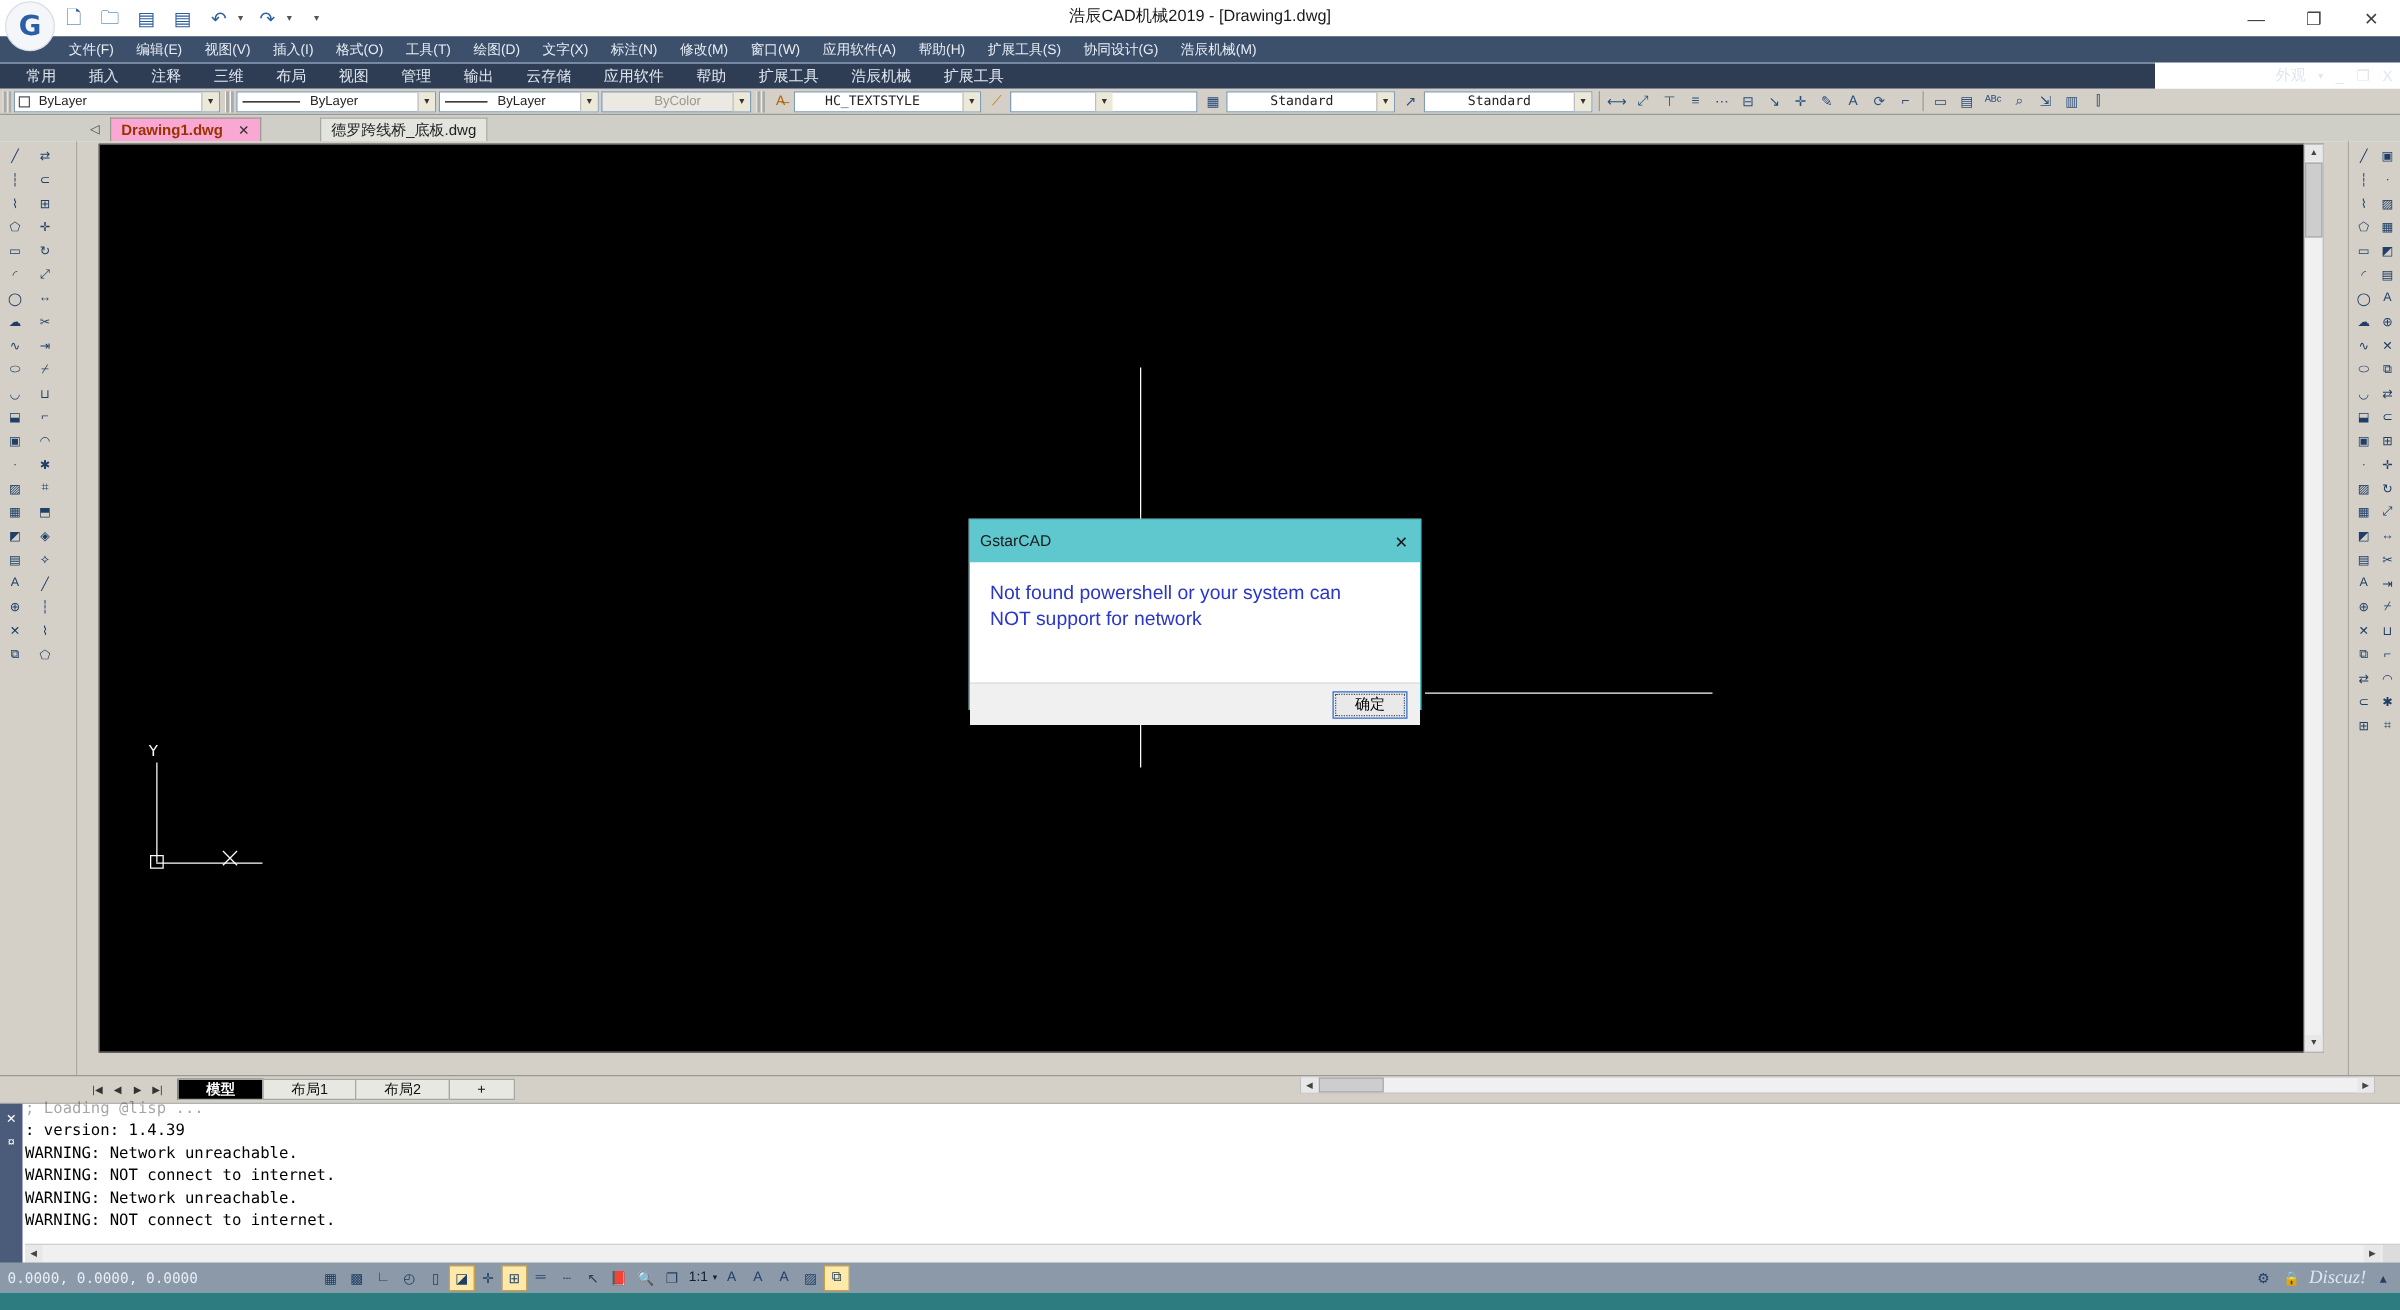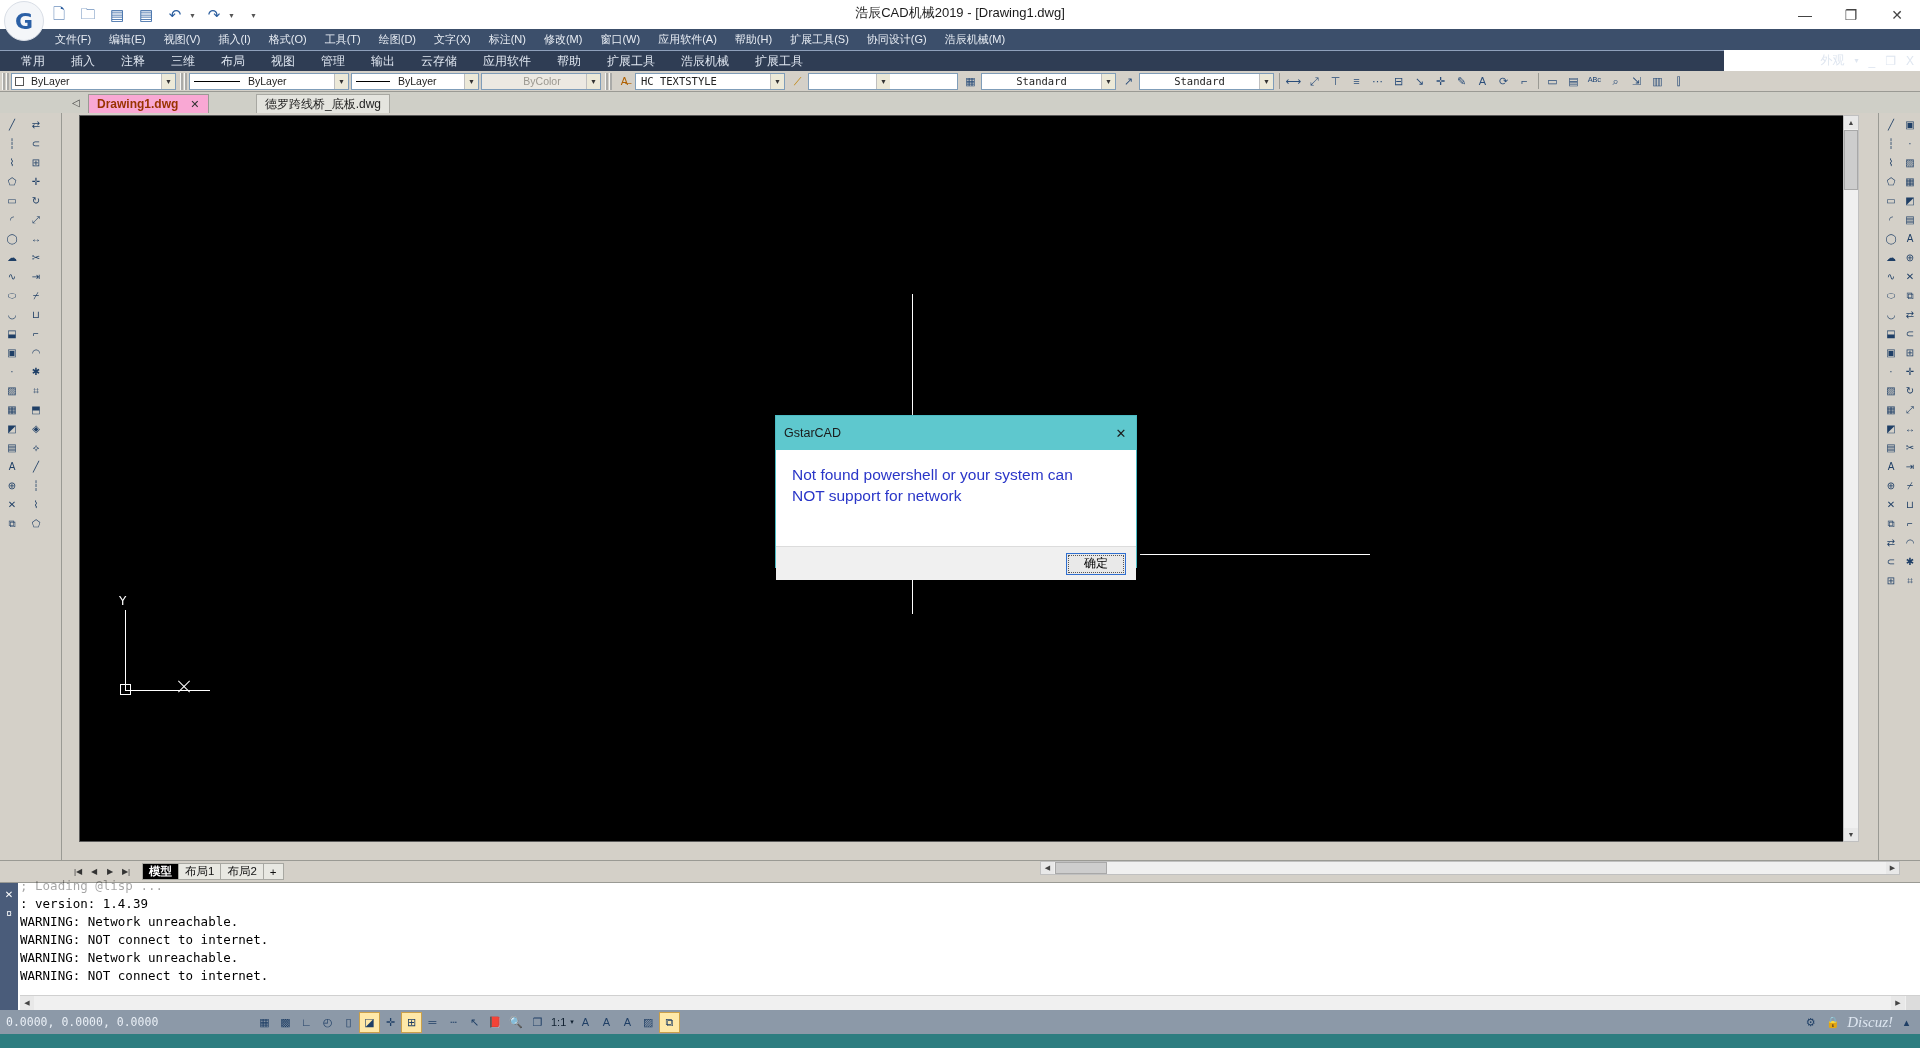--- a/index.html
+++ b/index.html
@@ -189,21 +189,21 @@
   .modelbar {
     position: absolute; left: 0; top: 860px; width: 1920px; height: 22px;
     background: #d4d0c8; border-top: 1px solid #9a9a94;
     display: flex; align-items: center;
   }
   .navbtn {
     width: 16px; height: 16px; display:flex; align-items:center;
     justify-content:center; font-size: 8px; color: #333;
   }
   .ltab {
-    height: 17px; display: flex; align-items: center; padding: 0 6px;
+    height: 17px; display: flex; align-items: center; padding: 0 22px;
     font-size: 11.5px; color: #111;
     background: #e8e8e2; border: 1px solid #a8a8a2;
     margin-right: -1px;
   }
   .ltab.active { background: #000; color: #fff; font-weight: bold; }
   .hscroll {
     position: absolute; right: 20px; top: 861px; width: 860px; height: 14px;
     background: #f0f0f0; border: 1px solid #c0c0c0;
   }
 
@@ -379,21 +379,21 @@
     </div>
 
     <div class="combo dis" style="width:120px;">
       <span class="ctext" style="text-align:center;padding-left:16px;">ByColor</span>
       <span class="carrow">▼</span>
     </div>
 
     <div class="grip"></div>
     <div class="tbicon" style="color:#b06000;">A̶</div>
     <div class="combo" style="width:150px;">
-      <span class="ctext" style="font-family:'DejaVu Sans Mono',monospace;padding-left:5px;">HC_TEXTSTYLE</span>
+      <span class="ctext" style="font-family:'DejaVu Sans Mono',monospace;padding-left:24px;">HC_TEXTSTYLE</span>
       <span class="carrow">▼</span>
     </div>
 
     <div class="tbicon" style="color:#c08000;">⟋</div>
     <div class="combo" style="width:150px;flex-direction:column;">
       <span class="ctext" style="font-family:'DejaVu Sans Mono',monospace;padding-left:8px;">HC_GBDIM</span>
       <span class="carrow">▼</span>
     </div>
 
     <div class="tbicon">▦</div>

